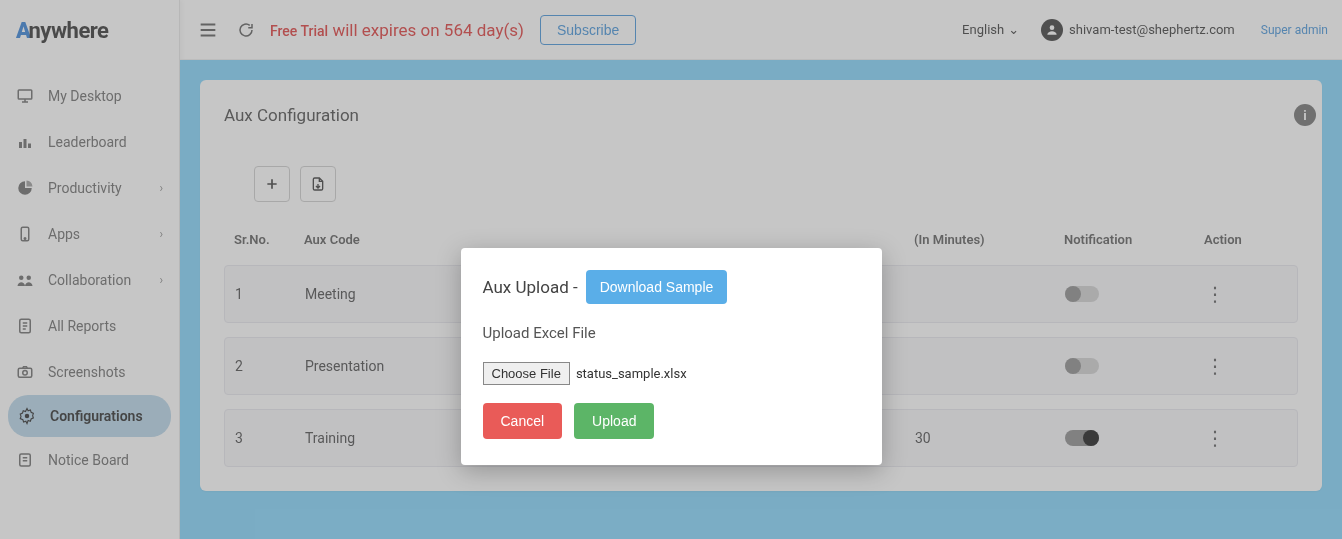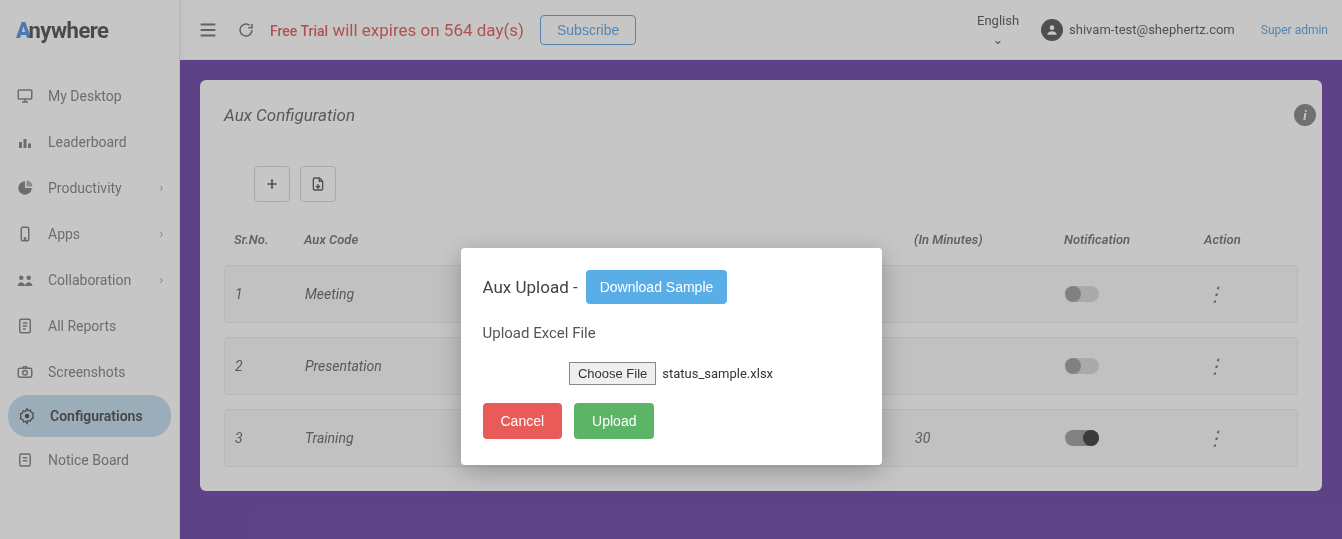--- a/index.html
+++ b/index.html
@@ -93,37 +93,36 @@
     border: 1px solid #3d8fd8;
     color: #3d8fd8;
     background: #fff;
     padding: 6px 16px;
     border-radius: 4px;
     font-size: 14px;
     cursor: pointer;
     margin-left: 6px;
   }
   .spacer { flex: 1; }
-  .lang { font-size: 13px; color: #333; display: flex; align-items: center; gap: 4px; cursor: pointer; flex-direction: column; }
+  .lang { font-size: 13px; color: #333; display: flex; align-items: center; gap: 4px; cursor: pointer; }
   .user-chip { display: flex; align-items: center; gap: 6px; font-size: 13px; color: #333; margin-left: 12px; }
   .user-avatar {
     width: 22px; height: 22px; border-radius: 50%;
     background: #333; color: #fff;
     display: flex; align-items: center; justify-content: center;
   }
   .super-admin { color: #3d8fd8; font-size: 12px; margin-left: 20px; }
 
   
   .content {
     flex: 1;
-    background: #4c1d95;
+    background: #7dd3fc;
     padding: 20px;
     overflow: auto;
     position: relative;
-    font-style: italic;
   }
   .panel {
     background: #fff;
     border-radius: 6px;
     padding: 24px 24px 10px;
     box-shadow: 0 1px 2px rgba(0,0,0,0.05);
   }
   .panel-header {
     display: flex;
     align-items: center;
@@ -204,21 +203,21 @@
     box-shadow: 0 6px 24px rgba(0,0,0,0.25);
     padding: 22px 22px 26px;
   }
   .modal-title-row { display: flex; align-items: center; gap: 8px; margin-bottom: 20px; font-size: 17px; color: #444; }
   .dl-sample {
     background: #5aaee8; color: #fff;
     border: none; border-radius: 4px;
     padding: 9px 14px; font-size: 14px; cursor: pointer;
   }
   .modal-sub { font-size: 15px; color: #555; margin-bottom: 20px; }
-  .file-row { display: flex; align-items: center; gap: 6px; margin-bottom: 18px; font-size: 13px; justify-content: center; }
+  .file-row { display: flex; align-items: center; gap: 6px; margin-bottom: 18px; font-size: 13px; }
   .choose-file {
     border: 1px solid #888; background: #efefef;
     padding: 3px 8px; font-size: 13px; cursor: pointer;
     color: #333;
   }
   .modal-actions { display: flex; gap: 12px; }
   .btn-cancel {
     background: #e95b58; color: #fff; border: none;
     padding: 10px 18px; border-radius: 4px; font-size: 14px; cursor: pointer;
   }

